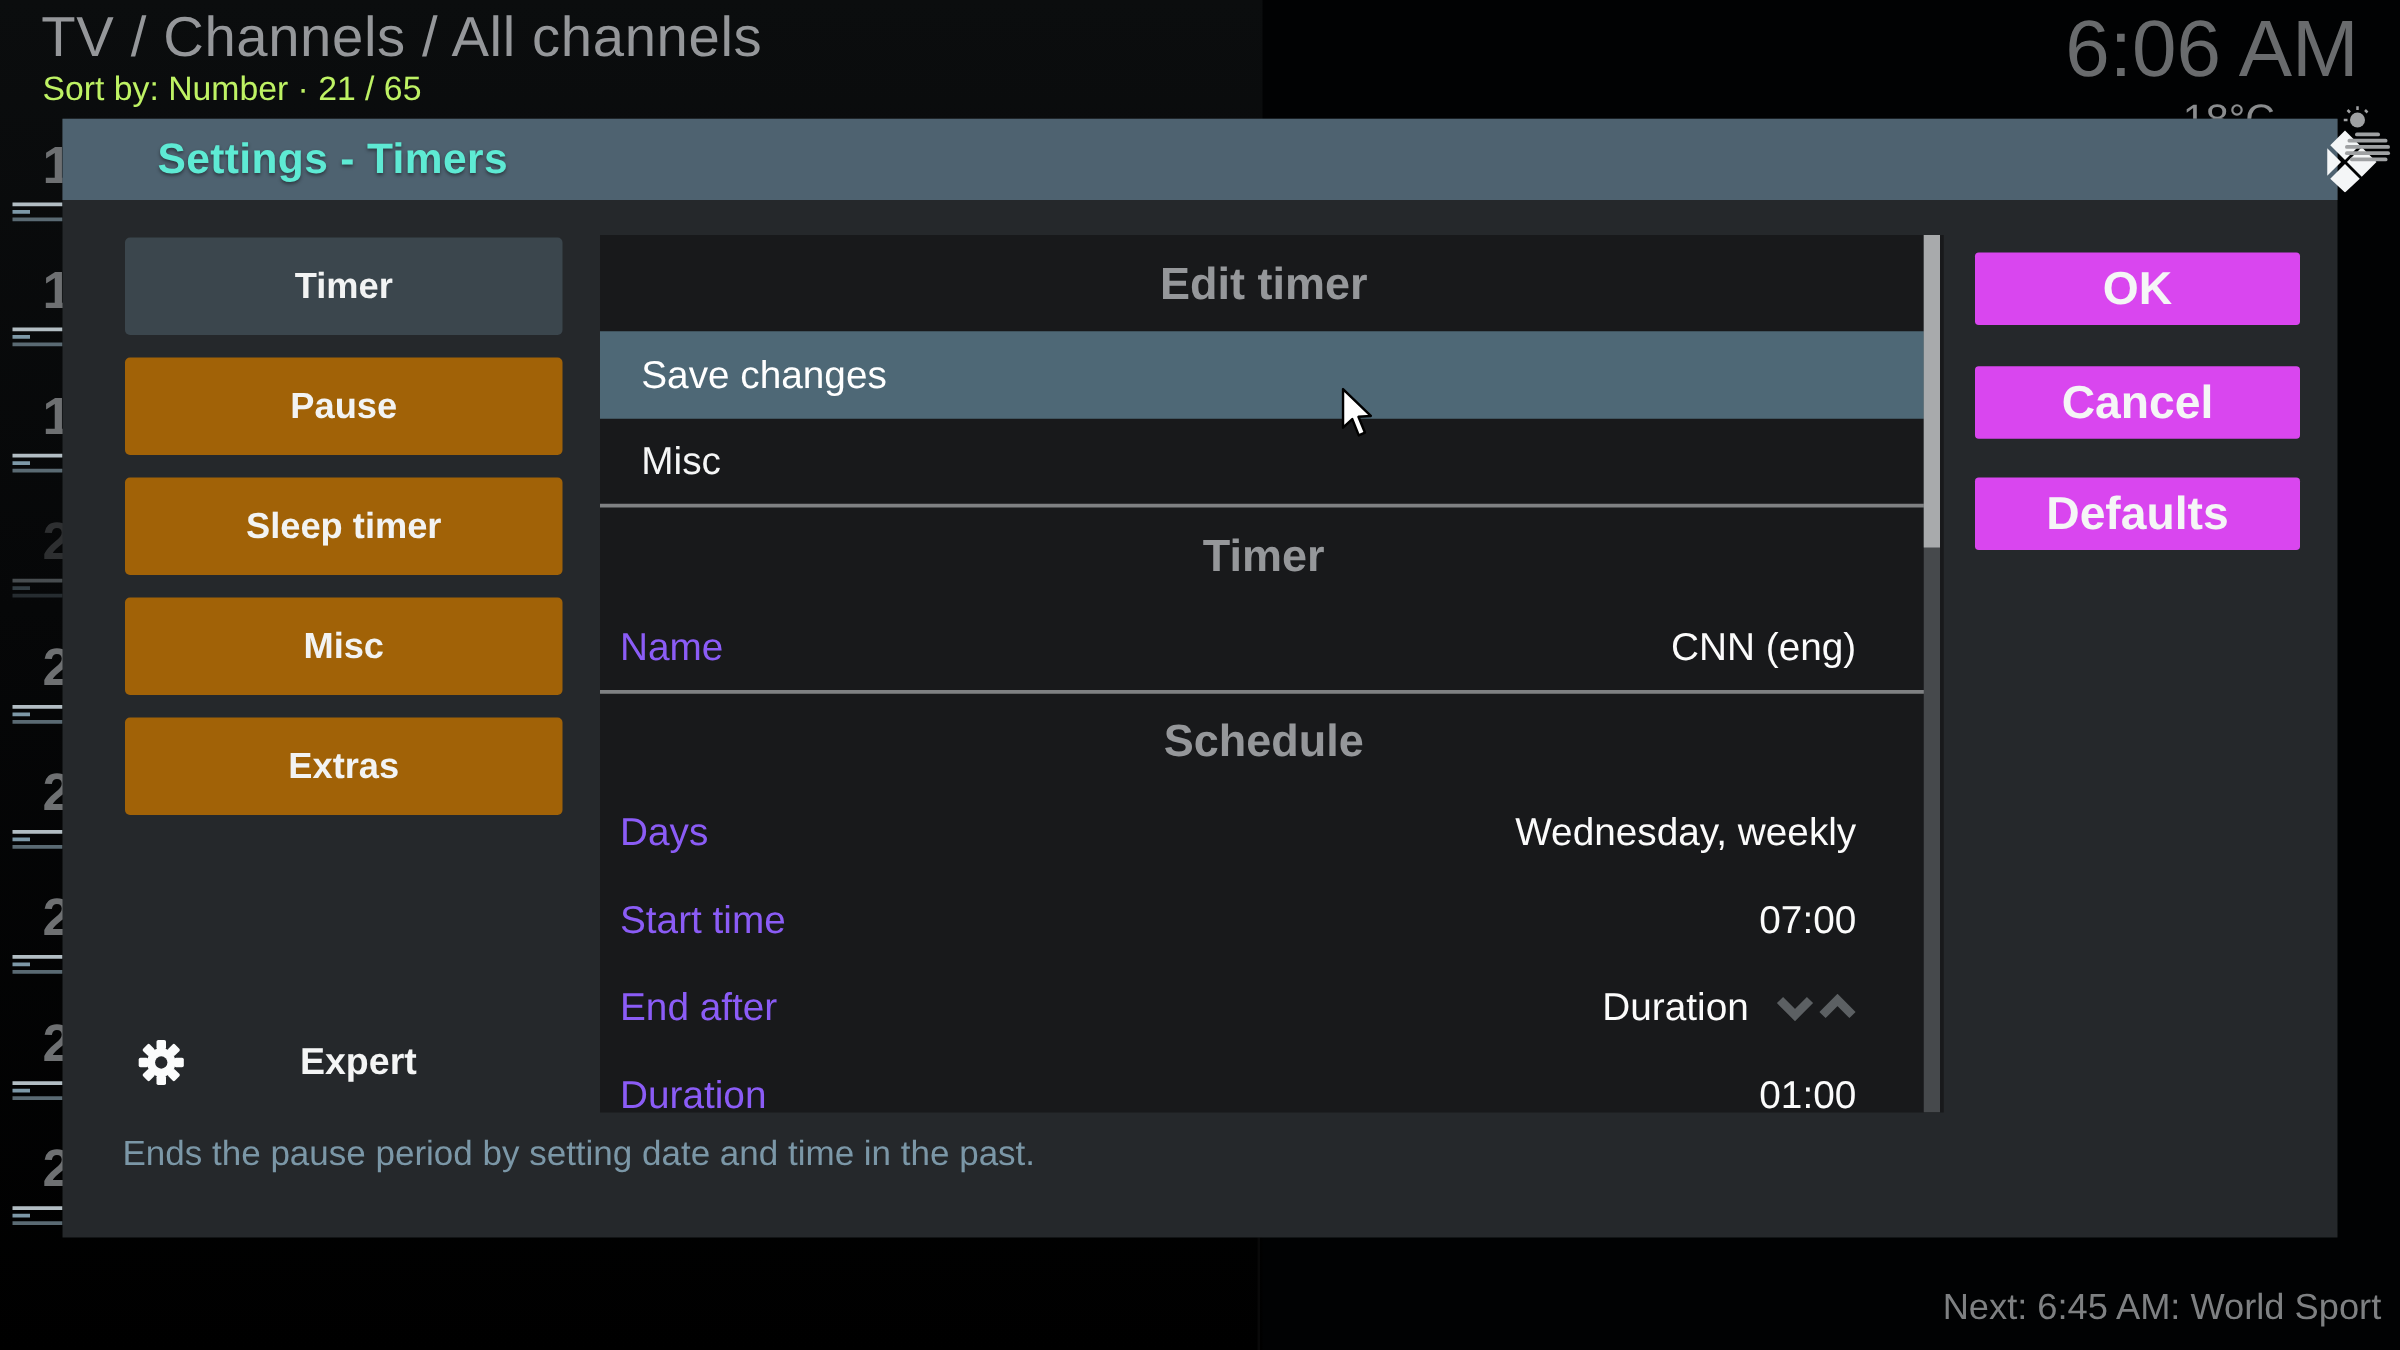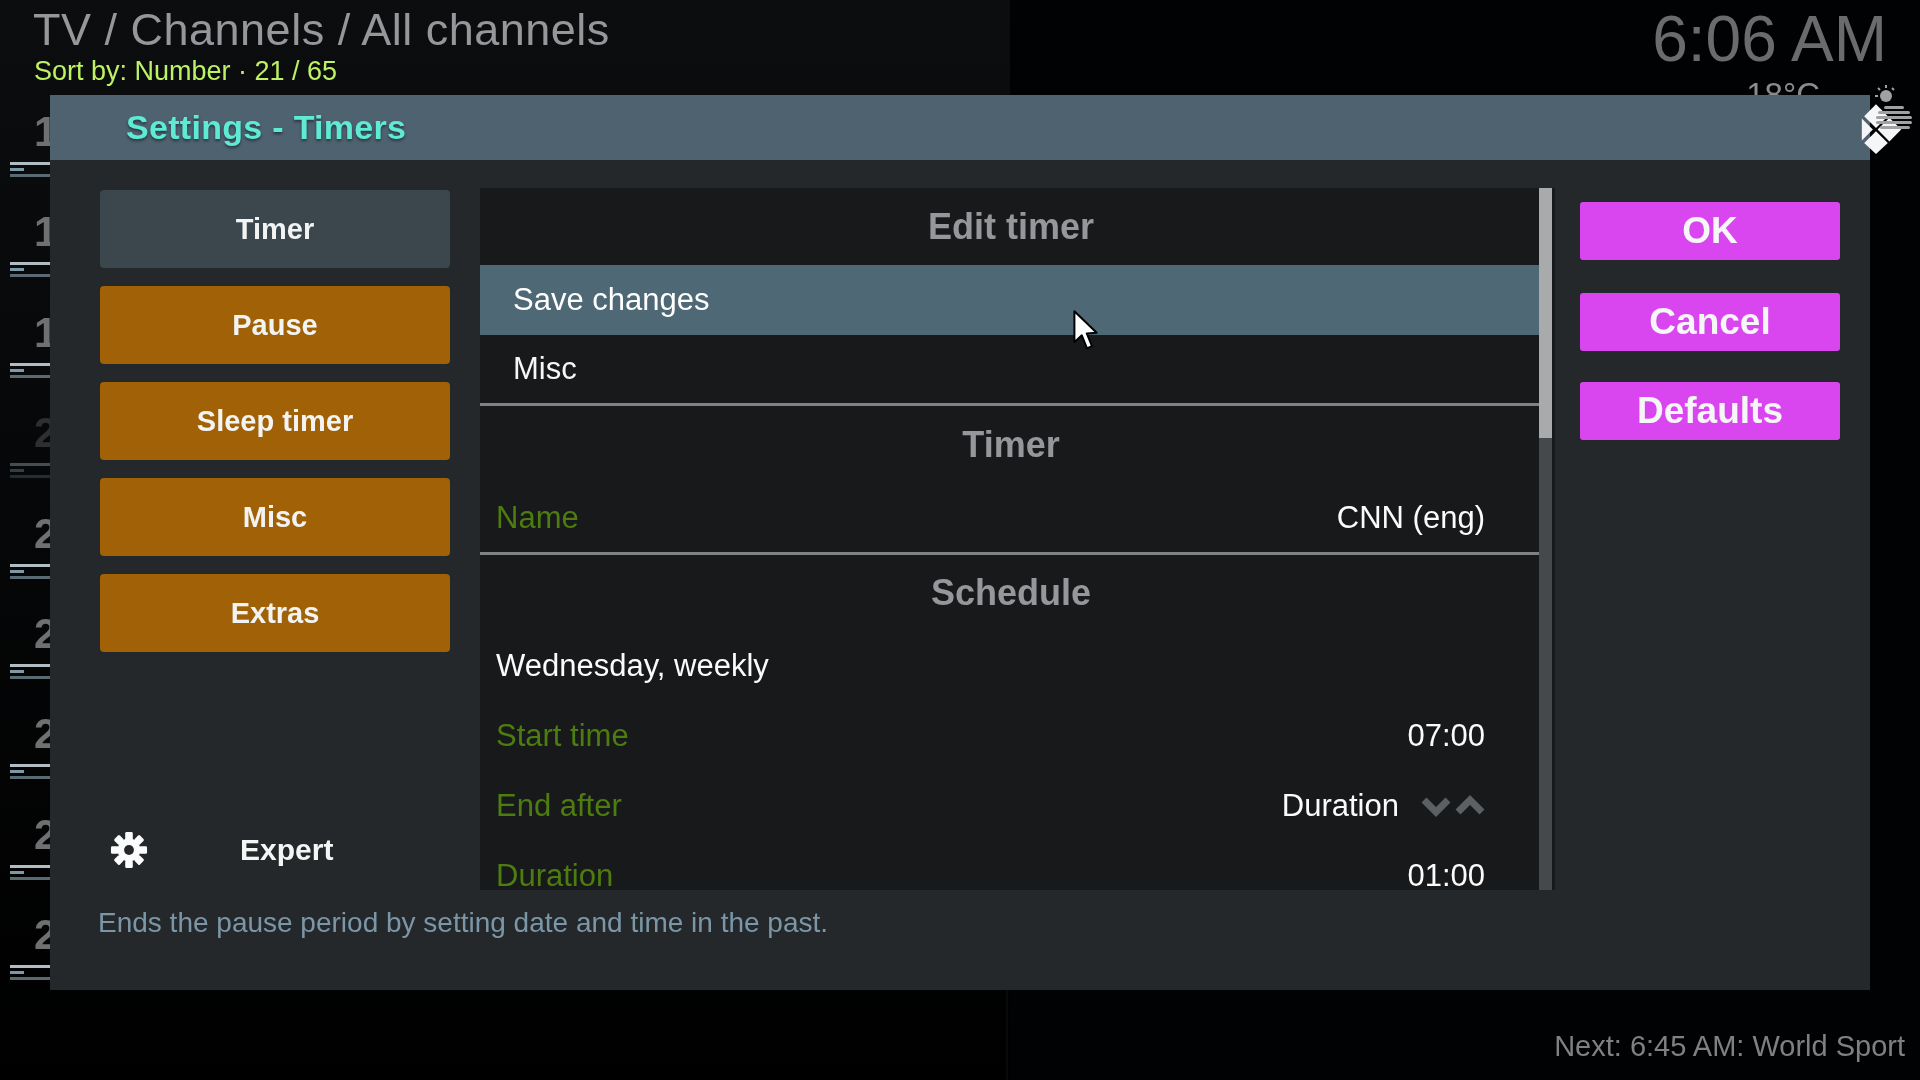--- a/index.html
+++ b/index.html
@@ -37,21 +37,21 @@
   .expert-label{position:absolute;left:130px;top:2px;font-size:30px;font-weight:bold;color:#f4f5f5;white-space:nowrap;}
   .dlg-desc{position:absolute;left:48px;top:812px;width:1400px;font-size:28px;color:#7b97a7;}
   
   .panel{position:absolute;left:430px;top:93px;width:1075px;height:702px;background:#18191b;overflow:hidden;}
   .p-rows{position:absolute;left:0;top:0;width:1062px;}
   .p-heading{height:77px;line-height:77px;text-align:center;font-size:36px;font-weight:bold;color:#95979a;}
   .p-item{height:70px;line-height:70px;font-size:31px;color:#f5f6f6;padding-left:33px;cursor:pointer;}
   .p-item.hl{background:#4e6876;color:#fff;}
   .p-divider{height:3px;background:#7f8183;}
   .p-setting{height:70px;display:flex;align-items:center;padding:0 57px 0 16px;font-size:31px;cursor:pointer;}
-  .p-setting .lab{color:#4d7c0f;flex:1 1 auto;}
+  .p-setting .lab{color:#8b5cf6;flex:1 1 auto;}
   .p-setting .val{color:#fbfbfb;}
   .spinner{display:flex;align-items:center;margin-left:18px;}
   .spinner svg{display:block;margin-left:4px;cursor:pointer;}
   .p-scroll{position:absolute;left:1059px;top:0;width:13px;height:702px;background:#46494c;cursor:pointer;}
   .p-thumb{position:absolute;left:0;top:0;width:13px;height:250px;background:#a8aaac;}
   
   .act-btn{position:absolute;left:1530px;width:260px;height:58px;background:#d946ef;border-radius:3px;
            color:#f5f6f6;font-size:37px;font-weight:bold;text-align:center;line-height:58px;cursor:pointer;}
   
   .cursor{position:absolute;left:1073px;top:310px;z-index:20;}
@@ -215,20 +215,21 @@
         <div class="p-item" style="height:68px;line-height:68px">Misc</div>
         <div class="p-divider"></div>
         <div class="p-heading" style="height:78px;line-height:78px">Timer</div>
         <div class="p-setting" style="height:68px">
           <span class="lab">Name</span>
           <span class="val">CNN (eng)</span>
         </div>
         <div class="p-divider"></div>
         <div class="p-heading" style="height:76px;line-height:76px">Schedule</div>
         <div class="p-setting">
+          <span class="lab">Days</span>
           <span class="val">Wednesday, weekly</span>
         </div>
         <div class="p-setting">
           <span class="lab">Start time</span>
           <span class="val">07:00</span>
         </div>
         <div class="p-setting">
           <span class="lab">End after</span>
           <span class="val">Duration</span>
           <span class="spinner">

